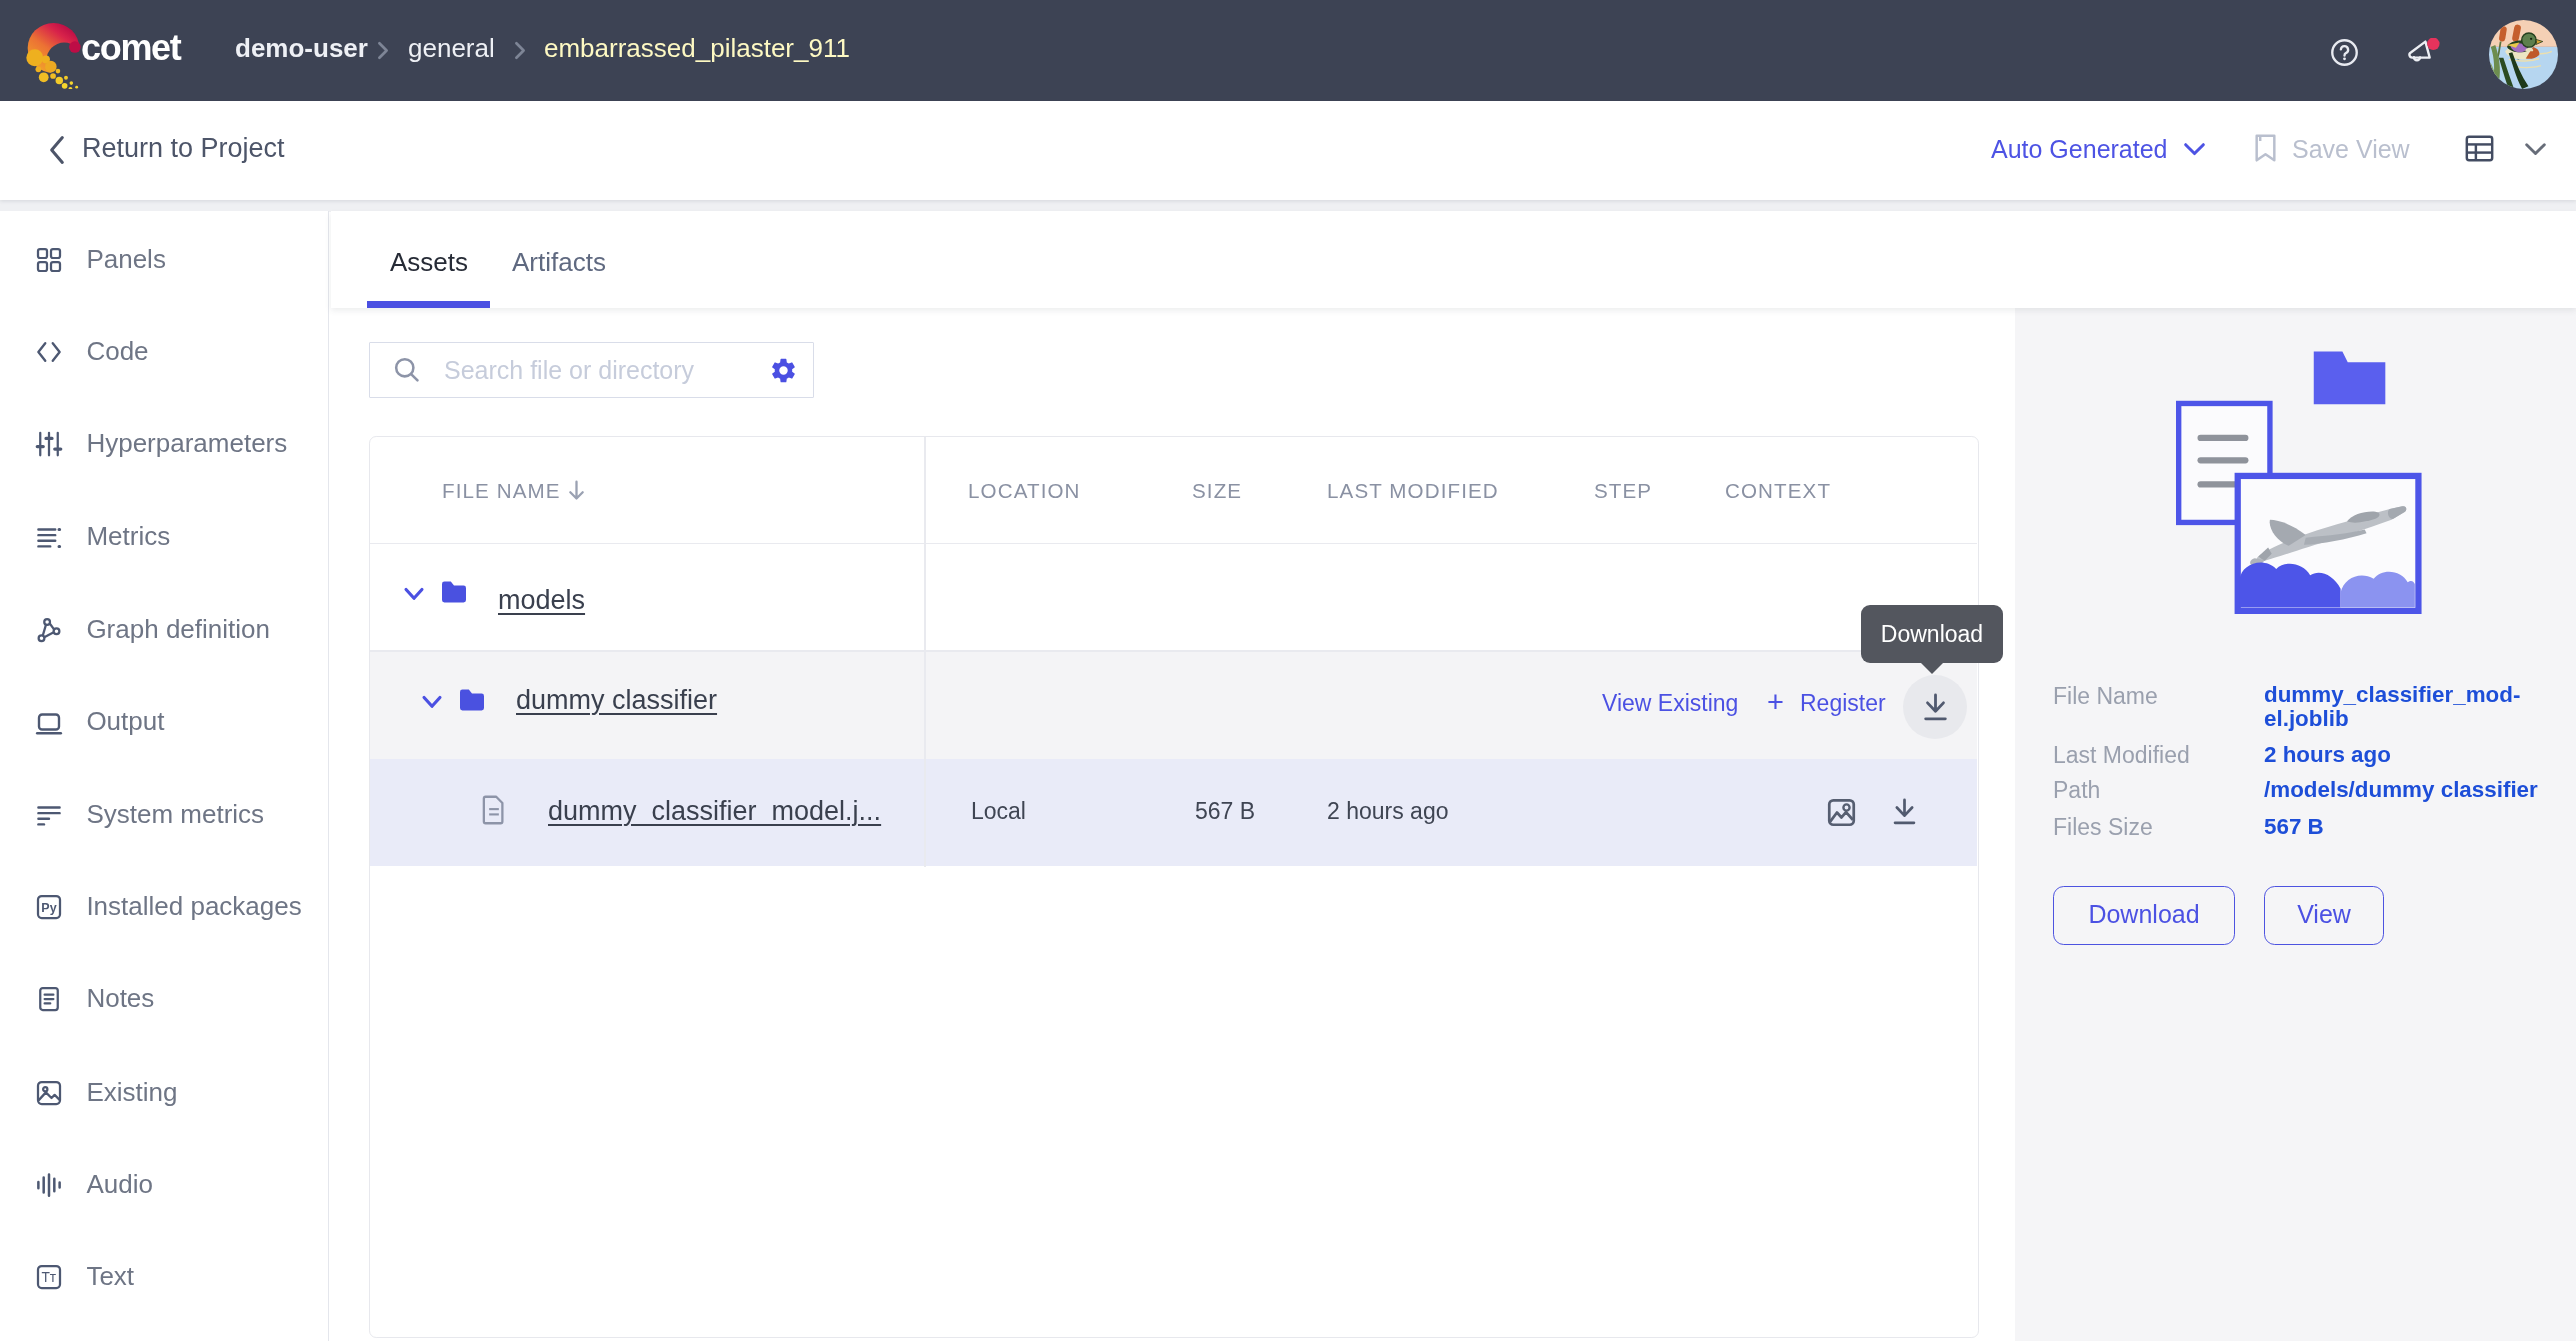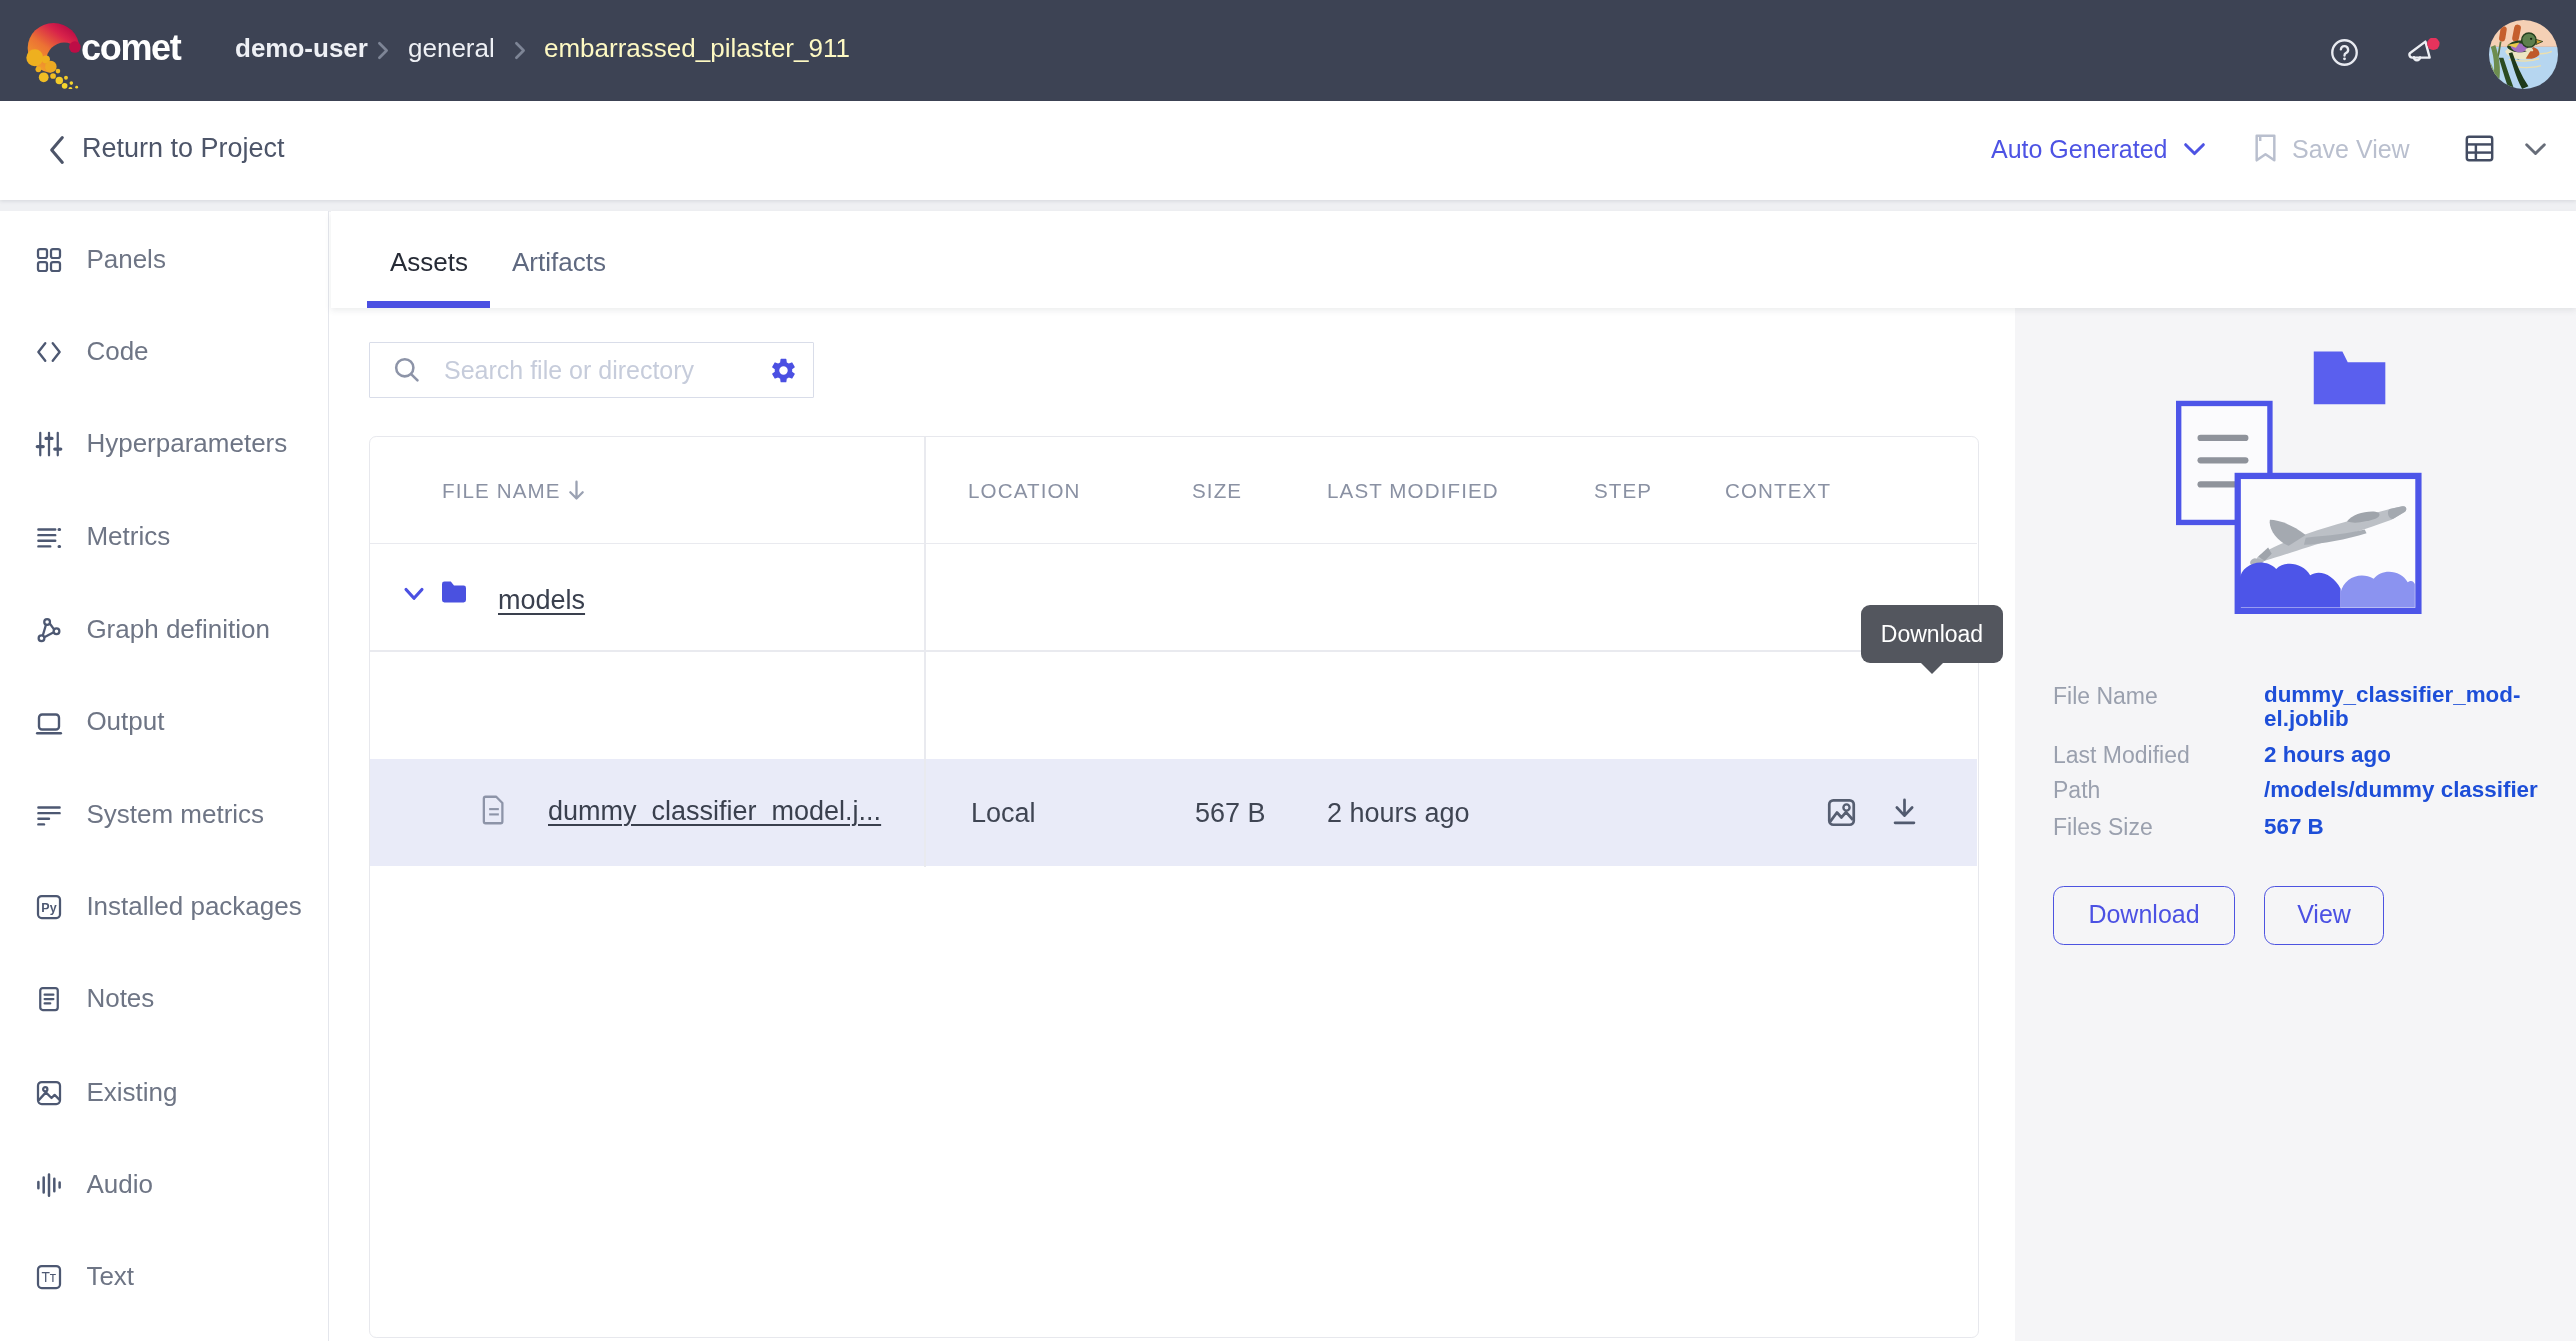--- a/index.html
+++ b/index.html
@@ -36,21 +36,21 @@
   #search .ph { position:absolute; left:74px; top:12.5px; font-size:25px; color:#c6ccdb; }
   
   #tablebox { position:absolute; left:369px; top:436px; width:1610px; height:902px;
      border:1.8px solid #e7e8ed; border-radius:7.2px; background:#fff; }
   .hcell { position:absolute; top:0; height:107px; line-height:107px; font-size:20.6px; letter-spacing:1.1px;
      color:#8a91a3; }
   #colsep { position:absolute; left:554px; top:0; width:1.8px; height:430px; background:#e9eaef; }
   .rowline { position:absolute; left:0; width:1607px; height:1.8px; background:#e9eaef; }
   .trow { position:absolute; left:0; width:1607px; height:107px; }
   .nametext { font-size:27px; color:#3a404e; text-decoration:underline; text-decoration-thickness:1.8px; text-underline-offset:3.6px; }
-  .meta { position:absolute; font-size:27px; color:#3f4553; }
+  .meta { position:absolute; font-size:23px; color:#3f4553; }
   .ilink { font-size:23px; color:#4b51e3; }
   
   #tooltip { position:absolute; left:1861px; top:605px; width:142px; height:58px; background:#53565e;
      border-radius:9px; color:#fff; font-size:23px; text-align:center; line-height:58px; z-index:30; }
   #tooltip:after { content:""; position:absolute; left:60px; top:58px; border-left:11.6px solid transparent;
      border-right:11.6px solid transparent; border-top:11.6px solid #53565e; }
   
   .plabel { position:absolute; left:2053px; font-size:23px; color:#9aa0ae; }
   .pvalue { position:absolute; left:2264px; font-size:22.4px; font-weight:bold; color:#1d4ed8; }
   .pbtn { position:absolute; top:886px; height:59px; border:1.8px solid #4d53e0; border-radius:10.7px;
@@ -328,20 +328,37 @@
     <svg class="abs" style="left:29px;top:40px" width="30" height="21.5" viewBox="0 0 34 24">
       <path d="M8 6 L17 16 L26 6" fill="none" stroke="#4b50e2" stroke-width="3.6" stroke-linecap="round" stroke-linejoin="round"></path>
     </svg>
     <svg class="abs" style="left:70px;top:36px" width="28" height="24" viewBox="0 0 34 30">
       <path d="M2 5 a3 3 0 0 1 3-3 h8 l4 5 h12 a3 3 0 0 1 3 3 v15 a3 3 0 0 1 -3 3 h-24 a3 3 0 0 1 -3-3 Z" fill="#4a51e0"></path>
     </svg>
     <div class="abs nametext" style="left:128px;top:41px">models</div>
   </div>
   <div class="rowline" style="top:213px"></div>
 
+  <div class="trow" style="top:215px;background:#f4f4f6">
+    <svg class="abs" style="left:47px;top:40px" width="30" height="21.5" viewBox="0 0 34 24">
+      <path d="M8 6 L17 16 L26 6" fill="none" stroke="#4b50e2" stroke-width="3.6" stroke-linecap="round" stroke-linejoin="round"></path>
+    </svg>
+    <svg class="abs" style="left:88px;top:36px" width="28" height="24" viewBox="0 0 34 30">
+      <path d="M2 5 a3 3 0 0 1 3-3 h8 l4 5 h12 a3 3 0 0 1 3 3 v15 a3 3 0 0 1 -3 3 h-24 a3 3 0 0 1 -3-3 Z" fill="#4a51e0"></path>
+    </svg>
+    <div class="abs nametext" style="left:146px;top:33px">dummy classifier</div>
+
+    <div class="abs ilink" style="left:1232px;top:38px">View Existing</div>
+    <div class="abs ilink" style="left:1397px;top:34px;font-size:29px">+</div>
+    <div class="abs ilink" style="left:1430px;top:38px">Register</div>
+    <div class="abs" style="left:1533px;top:23px;width:64px;height:64px;border-radius:50%;background:#e8e9ed"></div>
+    <svg class="abs" style="left:1551px;top:41px" width="29" height="30" viewBox="0 0 30 32">
+      <path d="M15 2 V17.5 M6.5 10.5 L15 19.5 L23.5 10.5 M4.5 27.5 H25.5" fill="none" stroke="#515a6f" stroke-width="3" stroke-linecap="round" stroke-linejoin="round"></path>
+    </svg>
+  </div>
 
   <div class="trow" style="top:322px;background:#e9ebf8">
     <svg class="abs" style="left:112px;top:36px" width="24" height="30" viewBox="0 0 27 34">
       <path d="M4 2 h12 l7 7 v21 a2 2 0 0 1 -2 2 h-17 a2 2 0 0 1 -2-2 v-26 a2 2 0 0 1 2-2 Z" fill="none" stroke="#8d94a8" stroke-width="2.6" stroke-linejoin="round"></path>
       <line x1="8" y1="16" x2="19" y2="16" stroke="#8d94a8" stroke-width="2.4"></line>
       <line x1="8" y1="22" x2="19" y2="22" stroke="#8d94a8" stroke-width="2.4"></line>
     </svg>
     <div class="abs nametext" style="left:178px;top:37px">dummy_classifier_model.j...</div>
     <div class="meta" style="left:601px;top:39px">Local</div>
     <div class="meta" style="left:825px;top:39px">567 B</div>

